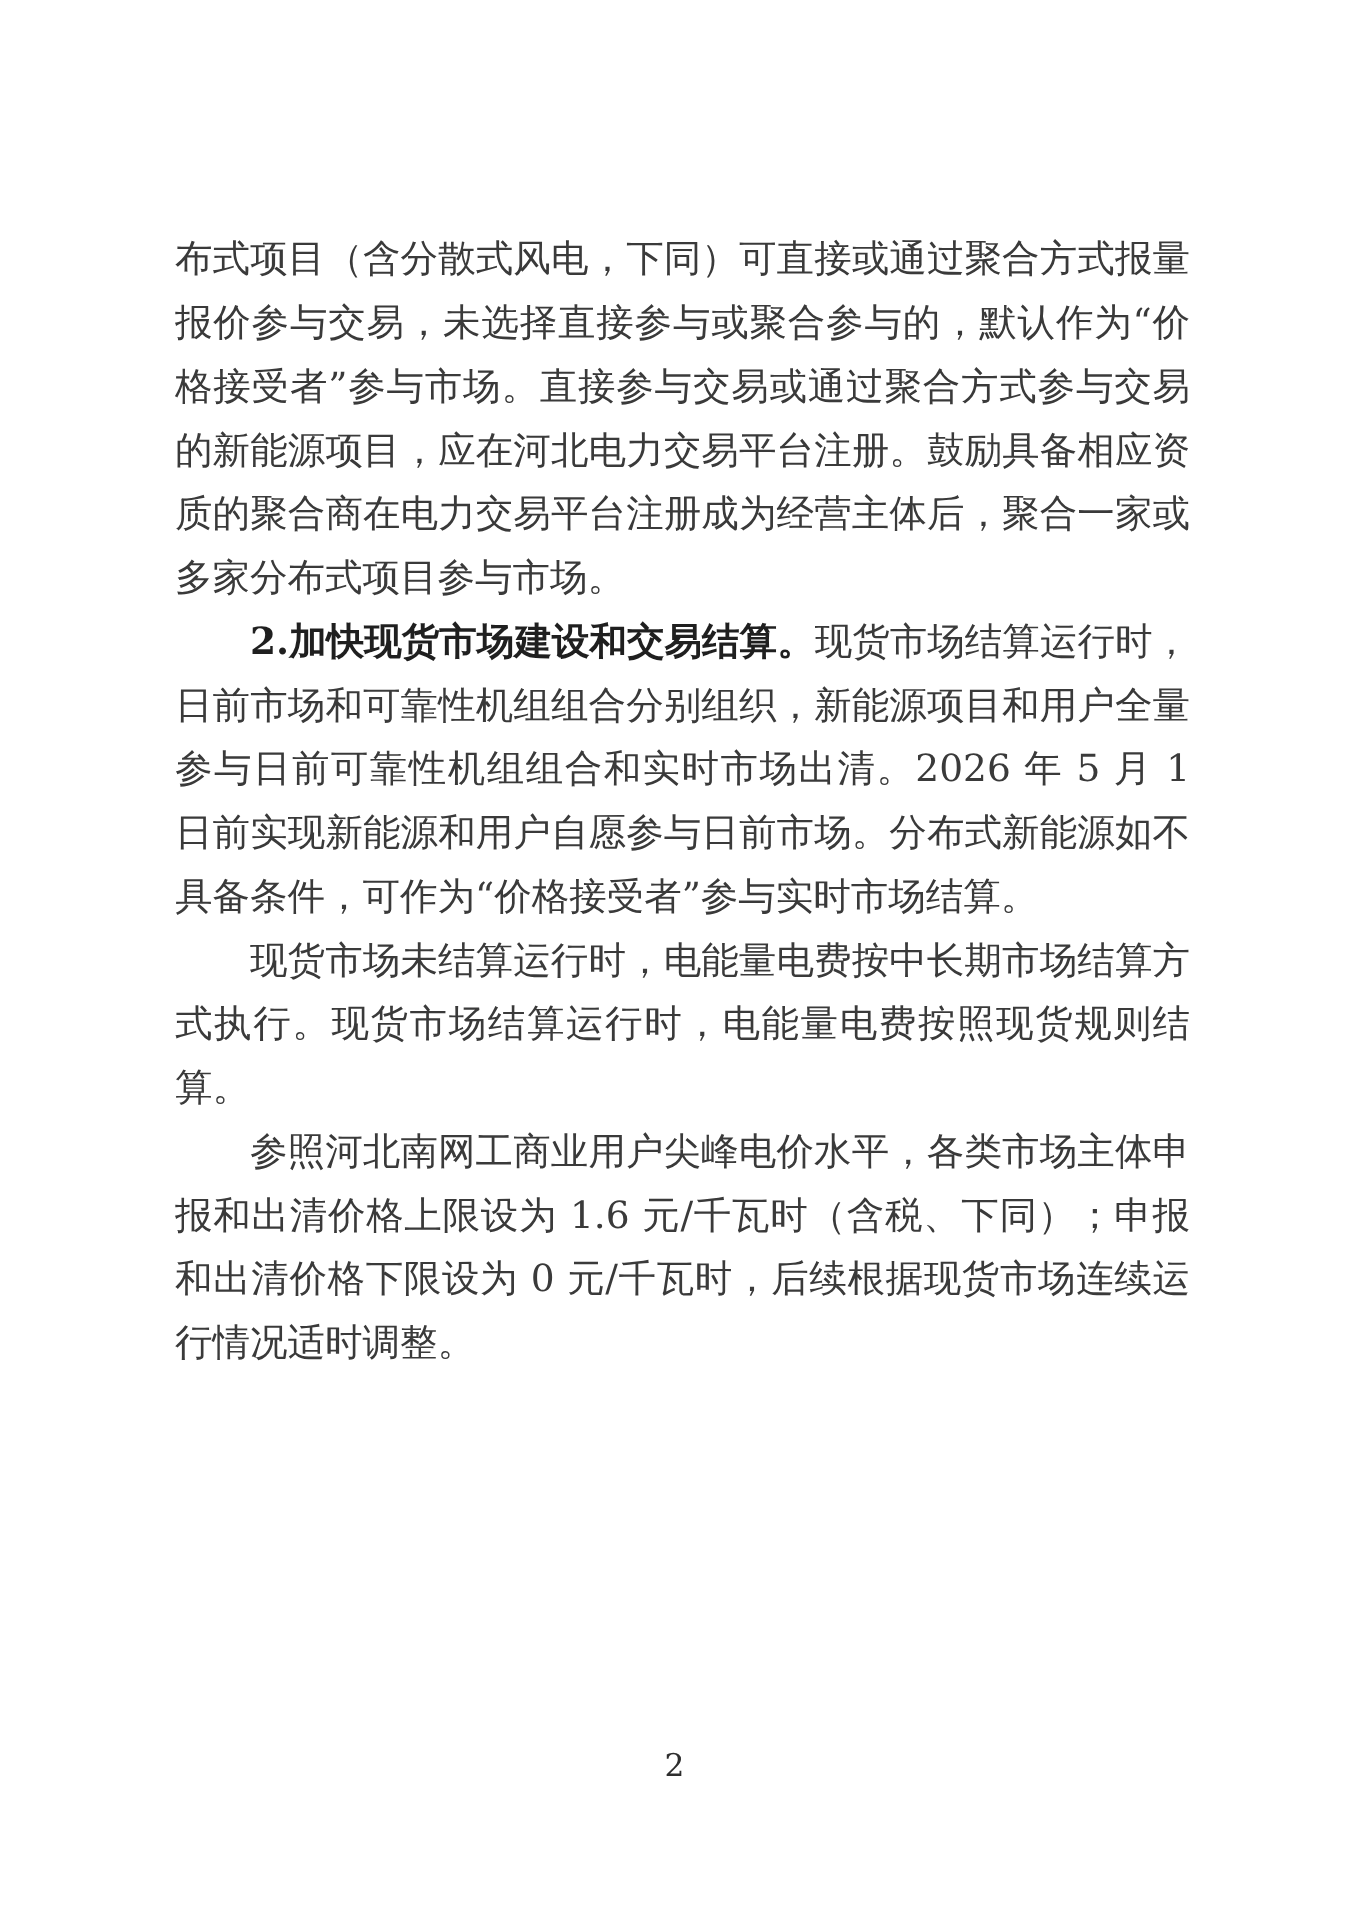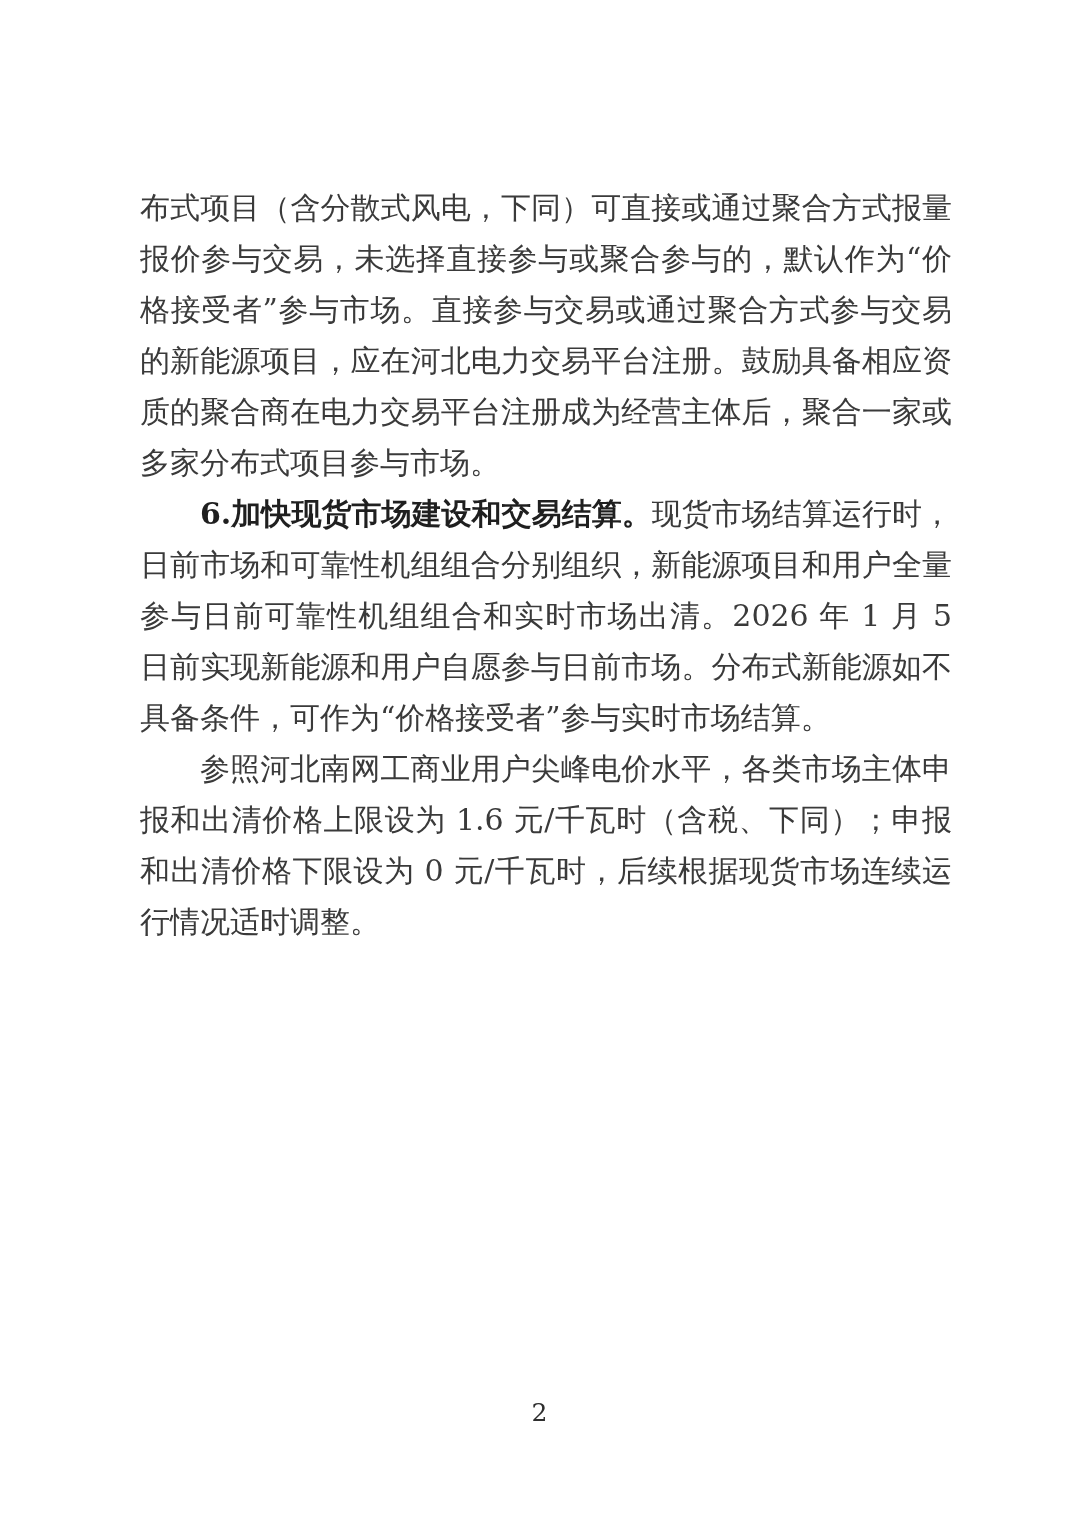--- a/index.html
+++ b/index.html
@@ -43,17 +43,18 @@
     color: #2e2e2e;
     letter-spacing: 1px;
   }
 </style>
 </head>
 <body>
 
 <div class="page">
   <div class="content">
       <p class="para"><span>布式项目（含分散式风电，下同）可直接或通过聚合方式报量报价参与交易，未选择直接参与或聚合参与的，默认作为“价格接受者”参与市场。直接参与交易或通过聚合方式参与交易的新能源项目，应在河北电力交易平台注册。鼓励具备相应资质的聚合商在电力交易平台注册成为经营主体后，聚合一家或多家分布式项目参与市场。</span></p>
-      <p class="para indent"><span class="bold">6.加快现货市场建设和交易结算。</span><span>现货市场结算运行时，日前市场和可靠性机组组合分别组织，新能源项目和用户全量参与日前可靠性机组组合和实时市场出清。2026 年 1 月 5 日前实现新能源和用户自愿参与日前市场。分布式新能源如不具备条件，可作为“价格接受者”参与实时市场结算。</span></p>
+      <p class="para indent"><span class="bold">2.加快现货市场建设和交易结算。</span><span>现货市场结算运行时，日前市场和可靠性机组组合分别组织，新能源项目和用户全量参与日前可靠性机组组合和实时市场出清。2026 年 5 月 1 日前实现新能源和用户自愿参与日前市场。分布式新能源如不具备条件，可作为“价格接受者”参与实时市场结算。</span></p>
+      <p class="para indent"><span>现货市场未结算运行时，电能量电费按中长期市场结算方式执行。现货市场结算运行时，电能量电费按照现货规则结算。</span></p>
       <p class="para indent"><span>参照河北南网工商业用户尖峰电价水平，各类市场主体申报和出清价格上限设为 1.6 元/千瓦时（含税、下同）；申报和出清价格下限设为 0 元/千瓦时，后续根据现货市场连续运行情况适时调整。</span></p>
     </div>
   <div class="footer">2</div>
 </div>
 
 </body></html>

